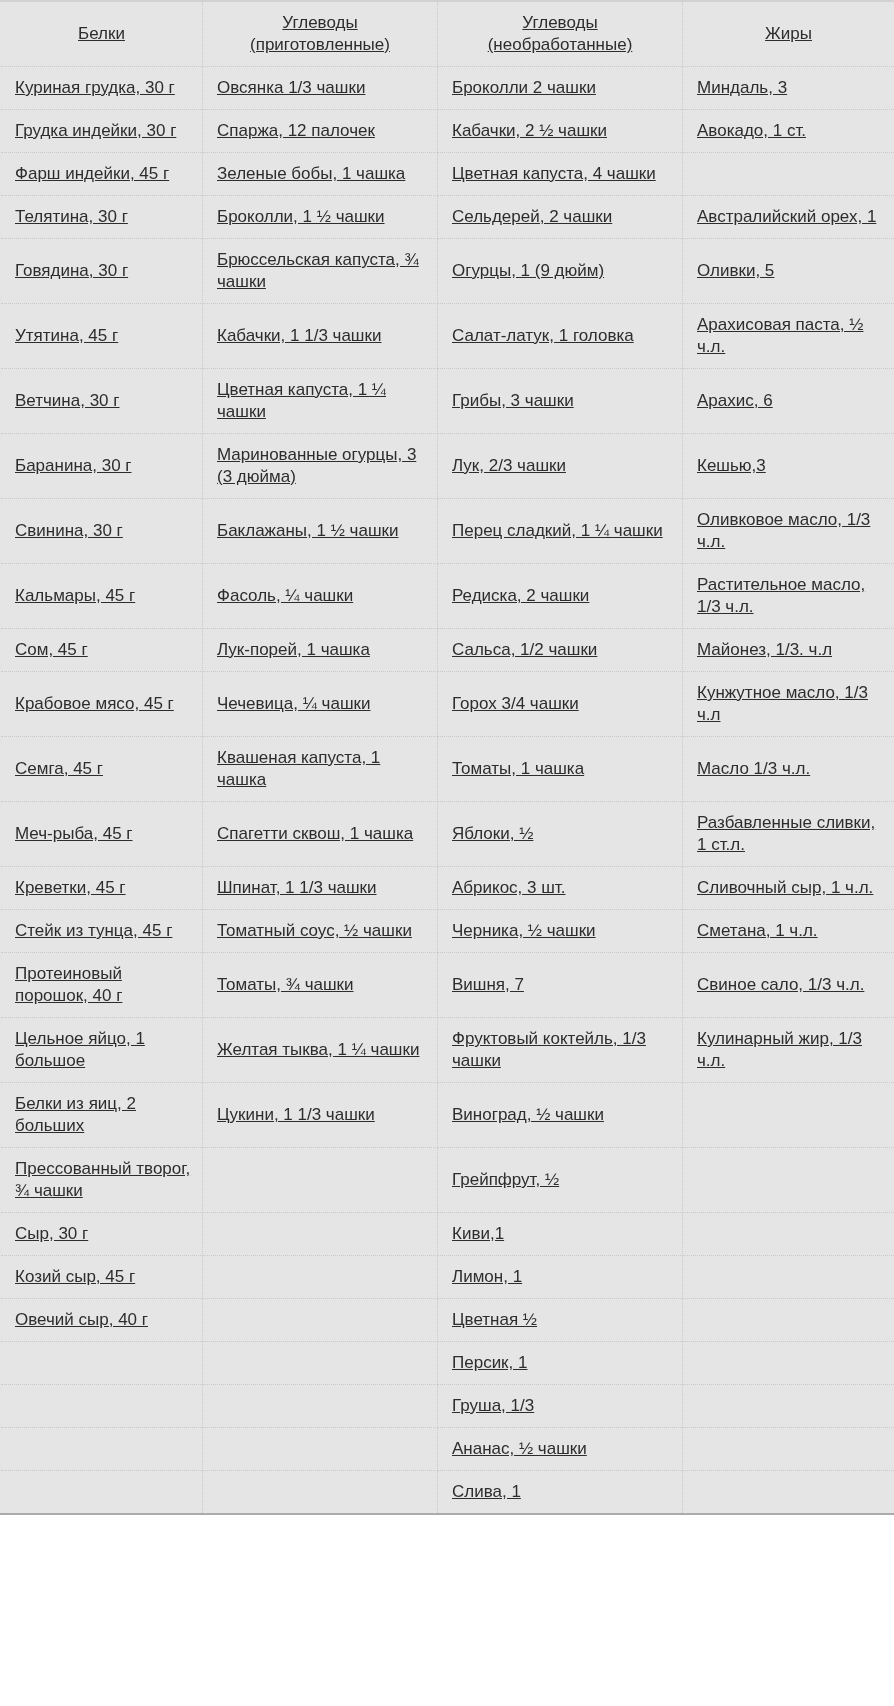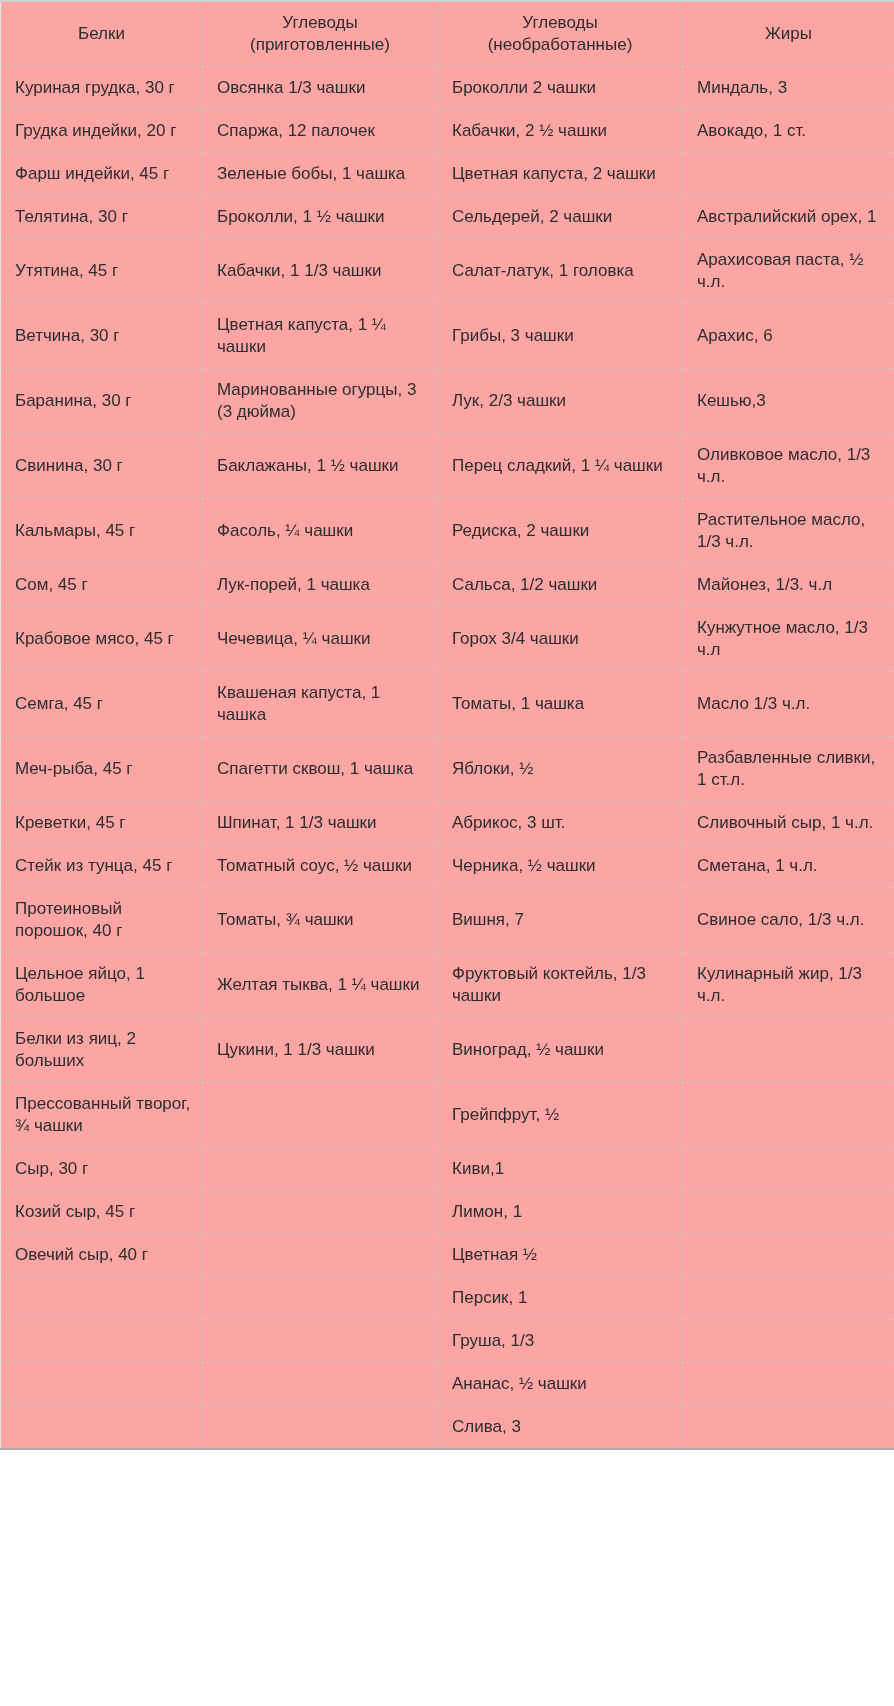--- a/index.html
+++ b/index.html
@@ -12,21 +12,22 @@
     color: #2d2d2d;
   }
   .food-table {
     width: 894px;
     border-collapse: collapse;
     table-layout: fixed;
     border-top: 2px solid #d2d2d2;
     border-bottom: 2px solid #ababab;
     border-left: 1px solid #e4e4e4;
     border-right: 1px solid #e4e4e4;
-    background: #fca5a5;
+    background: #e5e5e5;
+    text-decoration: underline;
   }
   .food-table col.c1 { width: 202px; }
   .food-table col.c2 { width: 235px; }
   .food-table col.c3 { width: 245px; }
   .food-table col.c4 { width: 212px; }
   .food-table th,
   .food-table td {
     border: 1px dotted #c9c9c9;
     font-size: 17px;
     line-height: 22px;
@@ -64,38 +65,44 @@
     </tr>
   </thead>
   <tbody>
       <tr>
         <td>Куриная грудка, 30 г</td>
         <td>Овсянка 1/3 чашки</td>
         <td>Броколли 2 чашки</td>
         <td>Миндаль, 3</td>
       </tr>
       <tr>
-        <td>Грудка индейки, 20 г</td>
+        <td>Грудка индейки, 30 г</td>
         <td>Спаржа, 12 палочек</td>
         <td>Кабачки, 2 ½ чашки</td>
         <td>Авокадо, 1 ст.</td>
       </tr>
       <tr>
         <td>Фарш индейки, 45 г</td>
         <td>Зеленые бобы, 1 чашка</td>
-        <td>Цветная капуста, 2 чашки</td>
+        <td>Цветная капуста, 4 чашки</td>
         <td></td>
       </tr>
       <tr>
         <td>Телятина, 30 г</td>
         <td>Броколли, 1 ½ чашки</td>
         <td>Сельдерей, 2 чашки</td>
         <td>Австралийский орех, 1</td>
       </tr>
       <tr>
+        <td>Говядина, 30 г</td>
+        <td>Брюссельская капуста, ¾ чашки</td>
+        <td>Огурцы, 1 (9 дюйм)</td>
+        <td>Оливки, 5</td>
+      </tr>
+      <tr>
         <td>Утятина, 45 г</td>
         <td>Кабачки, 1 1/3 чашки</td>
         <td>Салат-латук, 1 головка</td>
         <td>Арахисовая паста, ½ ч.л.</td>
       </tr>
       <tr>
         <td>Ветчина, 30 г</td>
         <td>Цветная капуста, 1 ¼ чашки</td>
         <td>Грибы, 3 чашки</td>
         <td>Арахис, 6</td>
@@ -210,17 +217,17 @@
       </tr>
       <tr>
         <td></td>
         <td></td>
         <td>Ананас, ½ чашки</td>
         <td></td>
       </tr>
       <tr>
         <td></td>
         <td></td>
-        <td>Слива, 3</td>
+        <td>Слива, 1</td>
         <td></td>
       </tr>
     </tbody>
 </table>
 
 </body></html>

